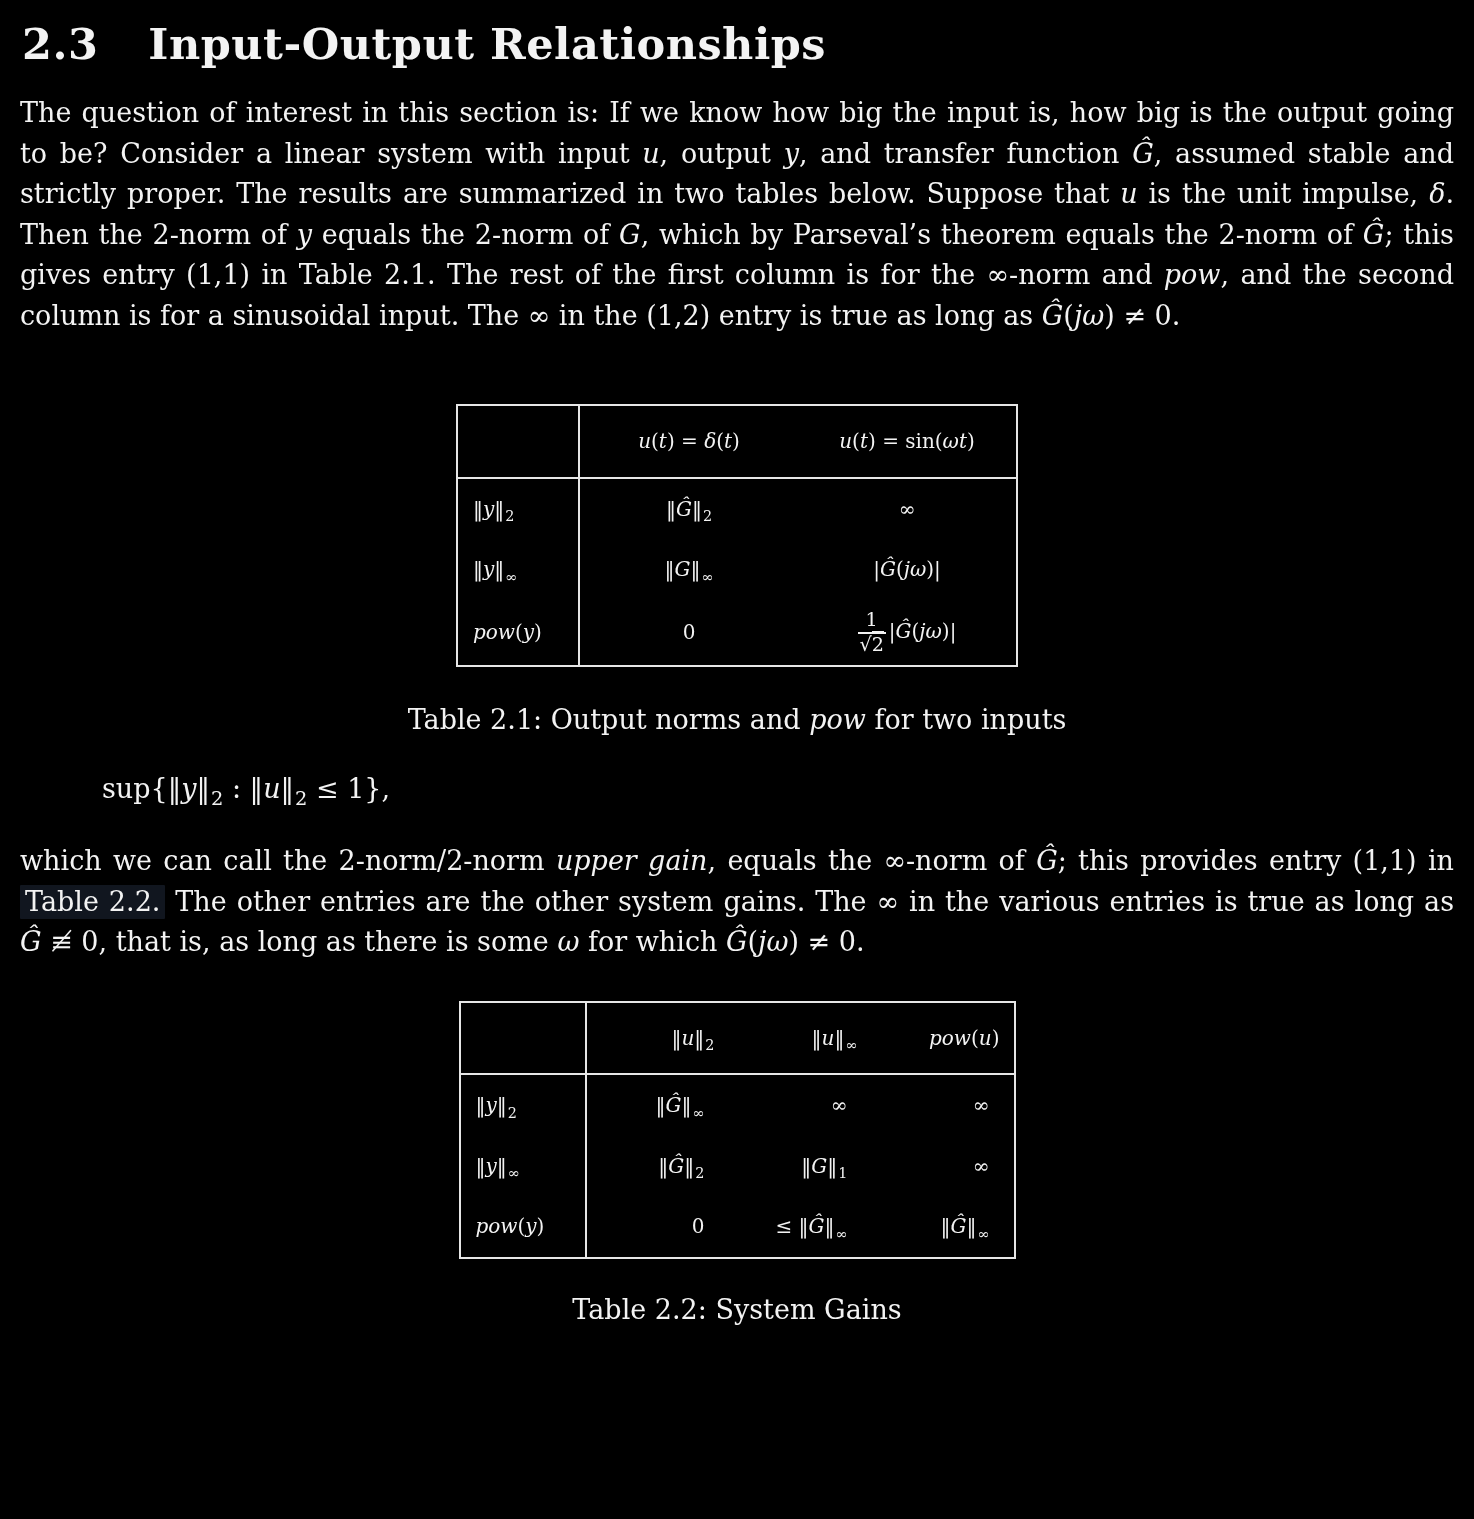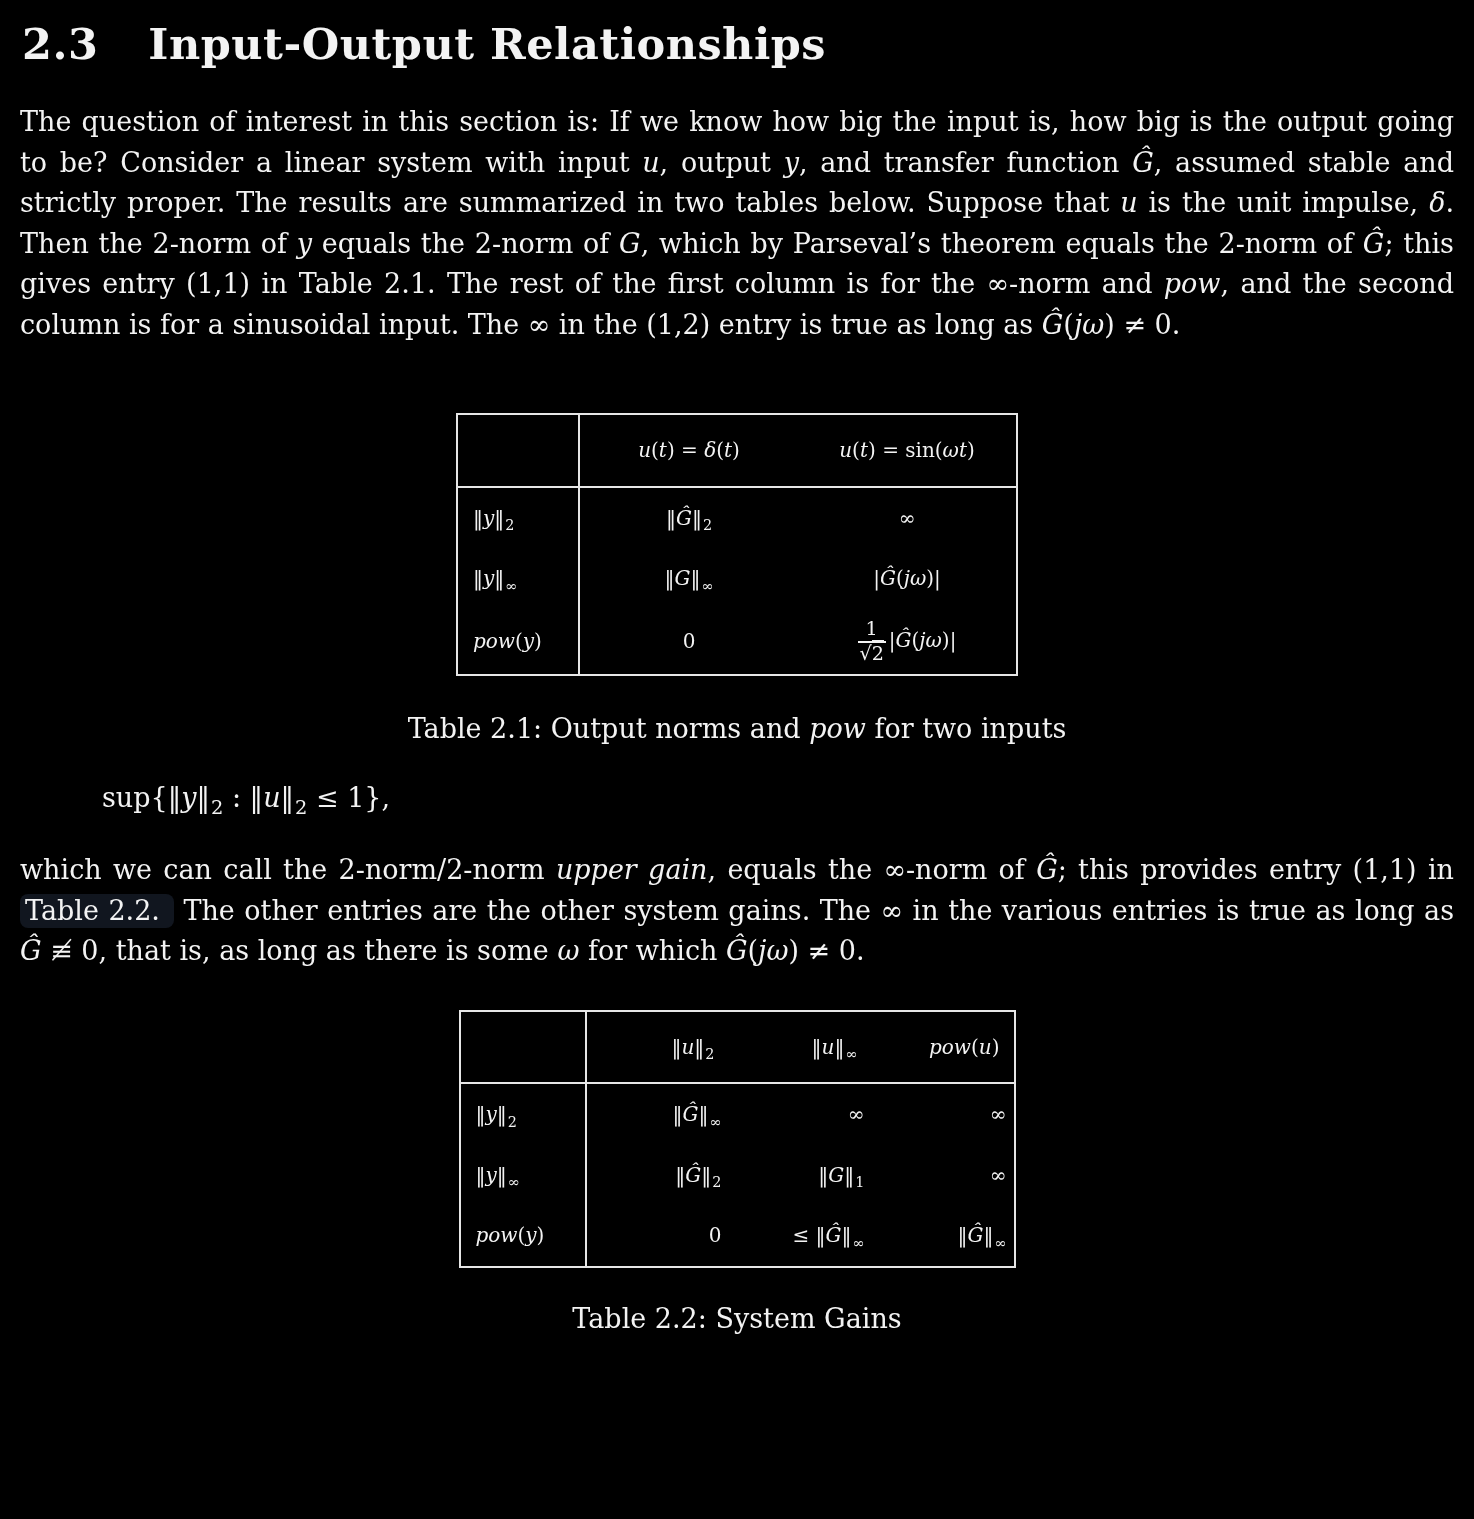--- a/index.html
+++ b/index.html
@@ -27,32 +27,32 @@
     line-height:1.15;
     font-weight:bold;
     margin:8px 0 0 2px;
     letter-spacing:0.5px;
   }
   h1.section .secnum{margin-right:50px;}
   p{margin:0;}
   .body{
     text-align:justify;
   }
-  .p1{margin-top:33px;}
+  .p1{margin-top:24px;}
   .p2{margin-top:44px;text-indent:36px;}
   .p3{margin-top:32px;}
   .equation{
     margin-top:28px;
     padding-left:82px;
     text-align:left;
   }
   .link-hl{
     background:var(--link-hl);
-    padding:1px 14px 2px 5px;
-    border-radius:8px;
+    padding:1px 5px 2px 5px;
+    border-radius:1px;
   }
   sub{
     font-size:0.72em;
     vertical-align:-0.38em;
     line-height:0;
     margin-left:1px;
   }
   
   .tablewrap{width:100%;}
   .t1wrap{margin-top:68px;}
@@ -60,21 +60,21 @@
   table.mtable{
     border-collapse:collapse;
     margin:0 auto;
     border:2px solid var(--border);
     font-size:20px;
   }
   table.mtable th, table.mtable td{
     font-weight:normal;
     text-align:center;
     vertical-align:middle;
-    padding:10px 7px;
+    padding:10px 24px;
   }
   table.mtable tr.hdr th{
     border-bottom:2px solid var(--border);
     padding:15px 14px;
   }
   table.mtable .lab{
     border-right:2px solid var(--border);
     text-align:left;
     padding-left:15px;
   }

